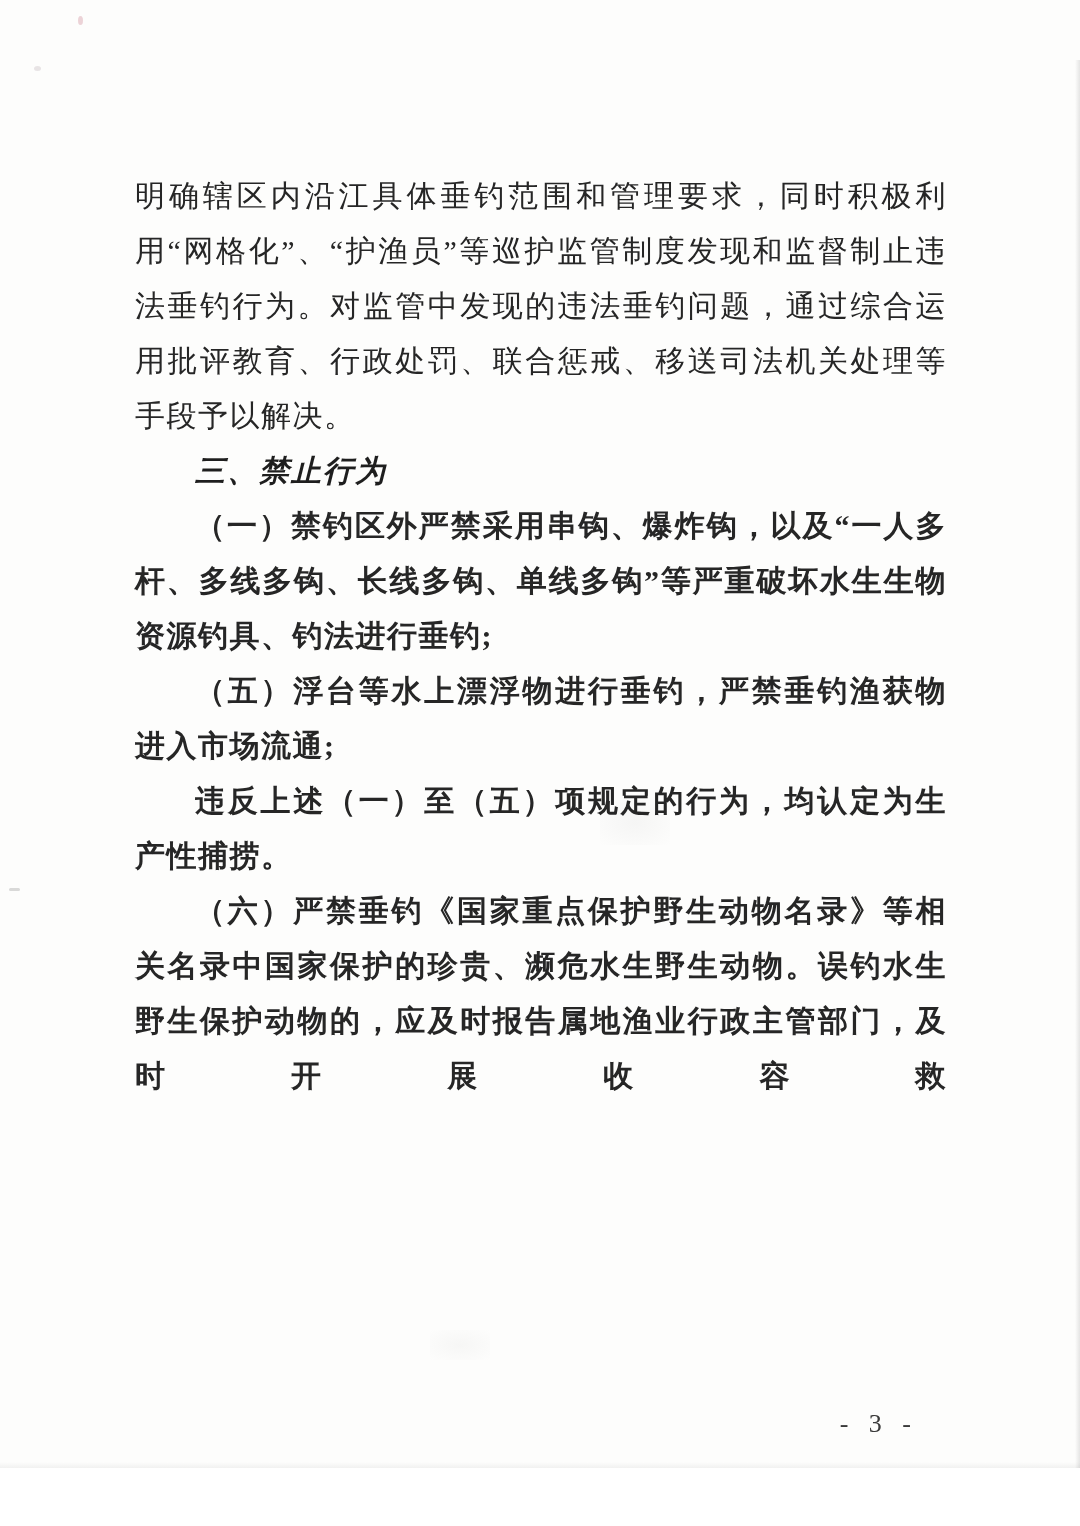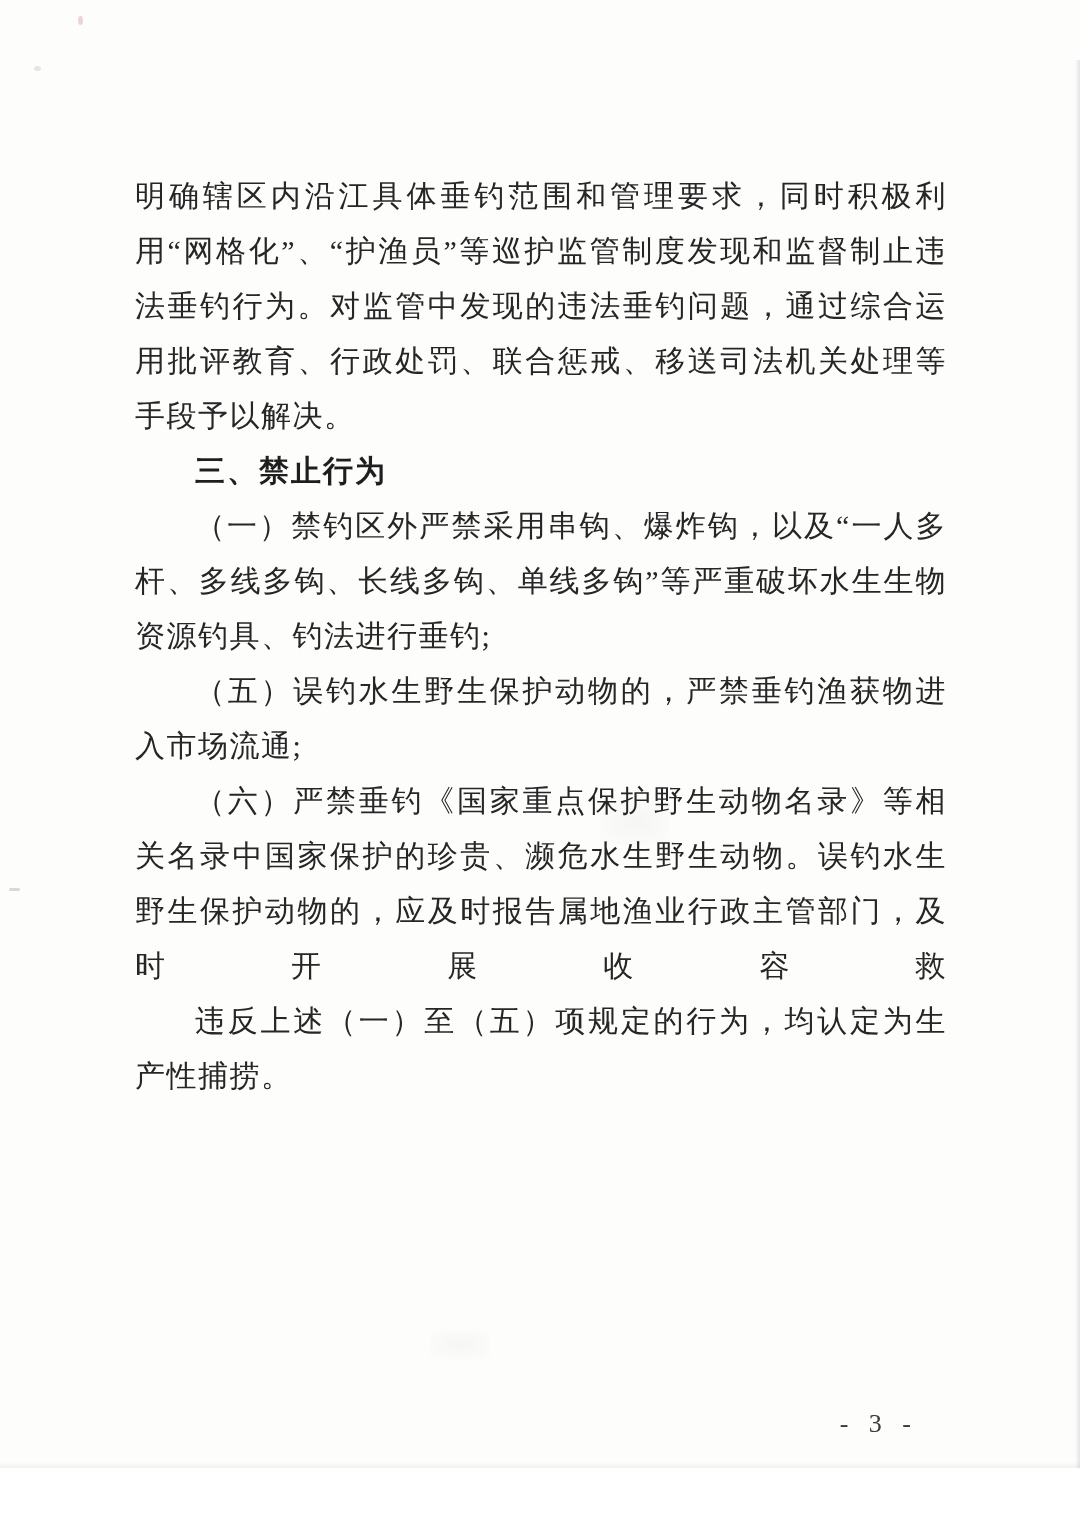--- a/index.html
+++ b/index.html
@@ -46,31 +46,32 @@
   }
   .para {
     margin: 0;
     font-size: 30px;
     line-height: 55px;
     letter-spacing: 1.5px;
     text-align: justify;
     text-justify: inter-character;
     font-weight: 400;
   }
-  .indent { text-indent: 2em; }
+  .indent { text-indent: 2em; font-weight: bold; }
   .justify-last { text-align-last: justify; }
   .heading {
     margin: 0;
     font-family: "Liberation Sans", "DejaVu Sans", sans-serif;
     font-weight: 700;
     font-size: 30px;
     line-height: 55px;
     letter-spacing: 2px;
     text-indent: 2em;
     color: #1e1e1e;
+    font-style: italic;
   }
   .footer {
     position: absolute;
     top: 1408px;
     right: 162px;
     font-size: 26px;
     line-height: 32px;
     letter-spacing: 7px;
     color: #3a3a3a;
     font-family: "Liberation Serif", "DejaVu Serif", serif;
@@ -115,22 +116,22 @@
   <div class="content">
     <p class="para">明确辖区内沿江具体垂钓范围和管理要求，同时积极利用“网格化”、“护渔员”等巡护监管制度发现和监督制止违法垂钓行为。对监管中发现的违法垂钓问题，通过综合运用批评教育、行政处罚、联合惩戒、移送司法机关处理等手段予以解决。</p>
 
     <h3 class="heading">三、禁止行为</h3>
 
     <p class="para indent">（一）禁钓区外严禁采用串钩、爆炸钩，以及“一人多杆、多线多钩、长线多钩、单线多钩”等严重破坏水生生物资源钓具、钓法进行垂钓;</p>
 
 
 
 
-    <p class="para indent">（五）误钓水生野生保护动物的，严禁垂钓渔获物进入市场流通;</p>
+    <p class="para indent">（五）浮台等水上漂浮物进行垂钓，严禁垂钓渔获物进入市场流通;</p>
+
+    <p class="para indent">违反上述（一）至（五）项规定的行为，均认定为生产性捕捞。</p>
 
     <p class="para indent justify-last">（六）严禁垂钓《国家重点保护野生动物名录》等相关名录中国家保护的珍贵、濒危水生野生动物。误钓水生野生保护动物的，应及时报告属地渔业行政主管部门，及时开展收容救</p>
-
-    <p class="para indent">违反上述（一）至（五）项规定的行为，均认定为生产性捕捞。</p>
   </div>
 
   <div class="footer">- 3 -</div>
 
 </div>
 
 </body></html>

